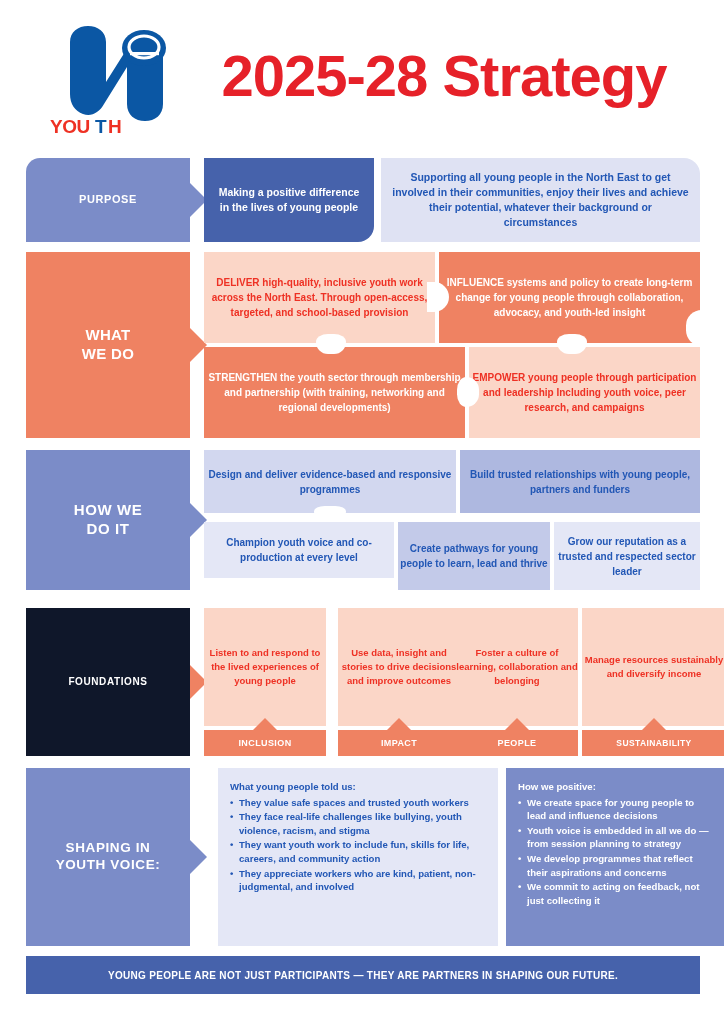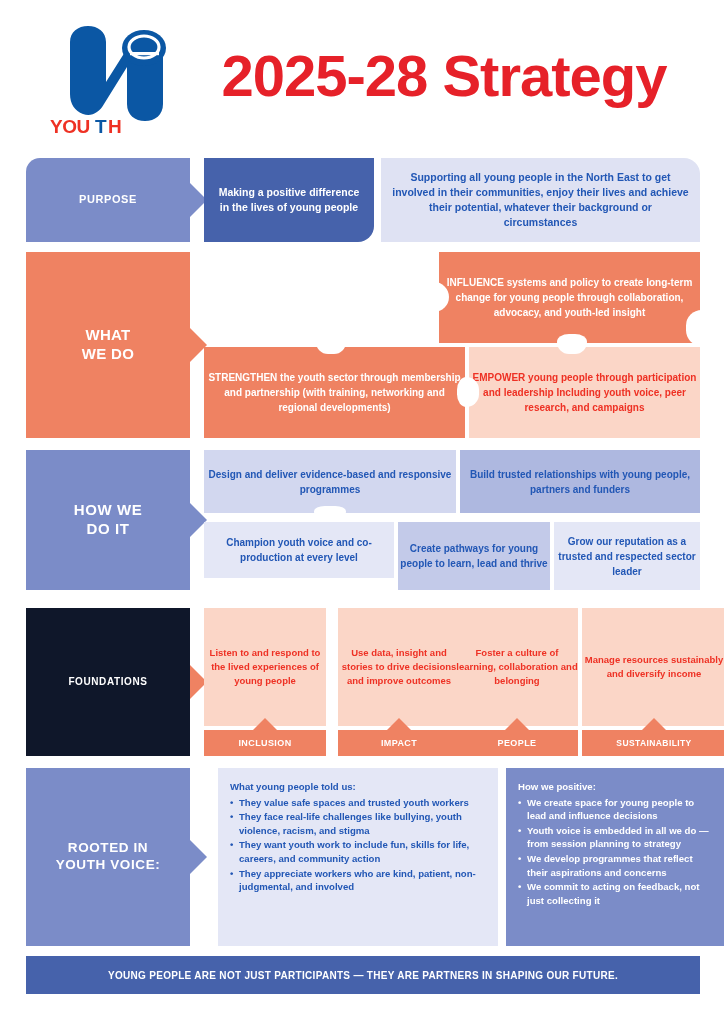--- a/index.html
+++ b/index.html
@@ -174,20 +174,23 @@
   </div>
 
   <div class="row" id="what-row">
     <div class="label-tab" id="what-label">
       <span>
         <span>WHAT</span><br>
         <span>WE DO</span>
       </span>
       <i class="arrow"></i>
     </div>
+    <div class="quad" id="q-deliver">
+      <span>DELIVER high-quality, inclusive youth work across the North East. Through open-access, targeted, and school-based provision</span>
+    </div>
     <div class="quad" id="q-influence">
       <span>INFLUENCE systems and policy to create long-term change for young people through collaboration, advocacy, and youth-led insight</span>
     </div>
     <div class="quad" id="q-strengthen">
       <span>STRENGTHEN the youth sector through membership and partnership (with training, networking and regional developments)</span>
     </div>
     <div class="quad" id="q-empower">
       <span>EMPOWER young people through participation and leadership Including youth voice, peer research, and campaigns</span>
     </div>
     <i class="knob" id="knob-v1"></i>
@@ -267,21 +270,21 @@
       <i class="ftri"></i>
       <div class="fbar">
         <span>SUSTAINABILITY</span>
       </div>
     </div>
   </div>
 
   <div class="row" id="rooted-row">
     <div class="label-tab" id="rooted-label">
       <span>
-        <span>ROOTED IN</span><br>
+        <span>SHAPING IN</span><br>
         <span>YOUTH VOICE:</span>
       </span>
       <i class="arrow"></i>
     </div>
 
     <div class="panel" id="rooted-told">
       <div class="head">What young people told us:</div>
       <ul>
         <li>They value safe spaces and trusted youth workers</li>
         <li>They face real-life challenges like bullying, youth violence, racism, and stigma</li>

